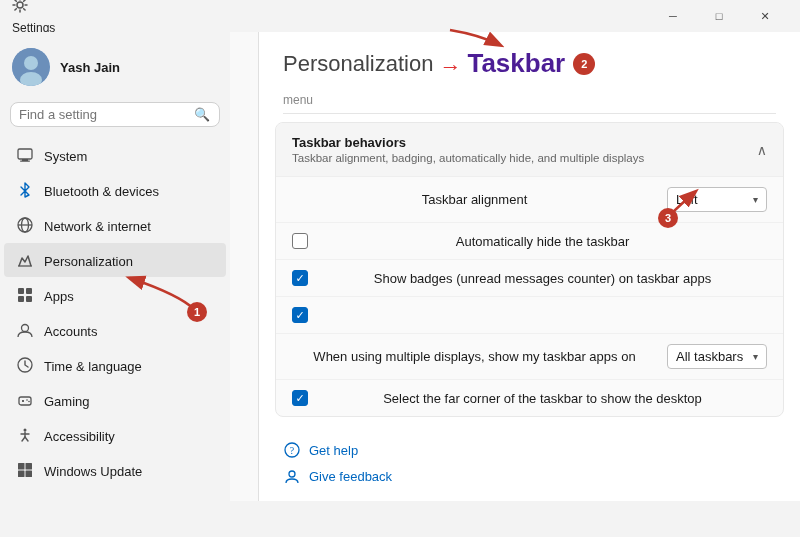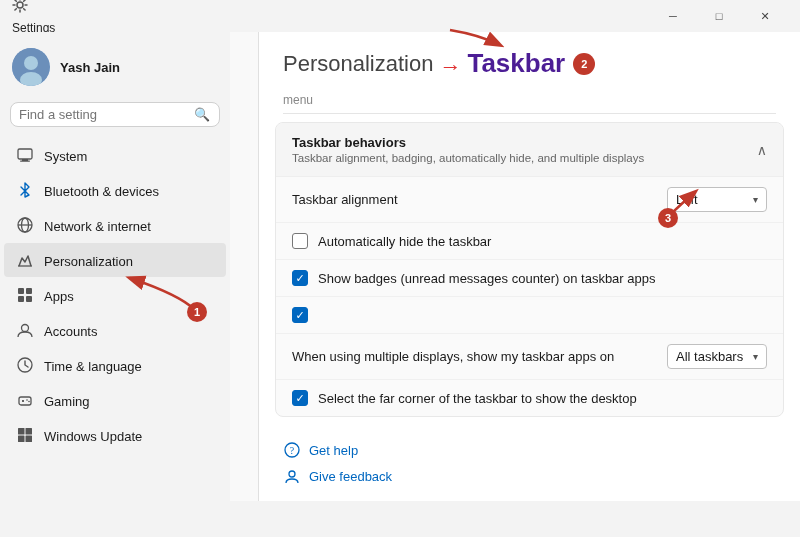--- a/index.html
+++ b/index.html
@@ -220,20 +220,21 @@
       font-size: 14px;
       cursor: pointer;
     }
 
     .setting-row {
       display: flex;
       align-items: center;
       padding: 10px 16px;
       border-bottom: 1px solid #f0f0f0;
       gap: 10px;
+      text-align: center;
     }
     .setting-row:last-child { border-bottom: none; }
     .setting-label {
       font-size: 13px;
       color: #1a1a1a;
       flex: 1;
     }
 
     
     .checkbox-custom {
@@ -459,20 +460,32 @@
                 <line x1="6" y1="8" x2="6" y2="10" stroke="#555" stroke-width="1.3"></line>
                 <circle cx="10" cy="8" r="0.8" fill="#555"></circle>
                 <circle cx="12" cy="9.5" r="0.8" fill="#555"></circle>
               </svg>
           </span>
           <span>Gaming</span>
         </div>
         <div class="nav-item">
           <span class="nav-icon">
             <svg width="16" height="16" viewBox="0 0 16 16">
+                <circle cx="8" cy="3" r="1.5" fill="#555"></circle>
+                <line x1="8" y1="5" x2="8" y2="10" stroke="#555" stroke-width="1.4" stroke-linecap="round"></line>
+                <line x1="4" y1="7" x2="12" y2="7" stroke="#555" stroke-width="1.4" stroke-linecap="round"></line>
+                <line x1="8" y1="10" x2="5" y2="14" stroke="#555" stroke-width="1.4" stroke-linecap="round"></line>
+                <line x1="8" y1="10" x2="11" y2="14" stroke="#555" stroke-width="1.4" stroke-linecap="round"></line>
+              </svg>
+          </span>
+          <span>Accessibility</span>
+        </div>
+        <div class="nav-item">
+          <span class="nav-icon">
+            <svg width="16" height="16" viewBox="0 0 16 16">
                 <rect x="1" y="1" width="6.5" height="6.5" fill="#555" rx="0.5"></rect>
                 <rect x="8.5" y="1" width="6.5" height="6.5" fill="#555" rx="0.5"></rect>
                 <rect x="1" y="8.5" width="6.5" height="6.5" fill="#555" rx="0.5"></rect>
                 <rect x="8.5" y="8.5" width="6.5" height="6.5" fill="#555" rx="0.5"></rect>
               </svg>
           </span>
           <span>Windows Update</span>
         </div>
       </nav>
     </div>

